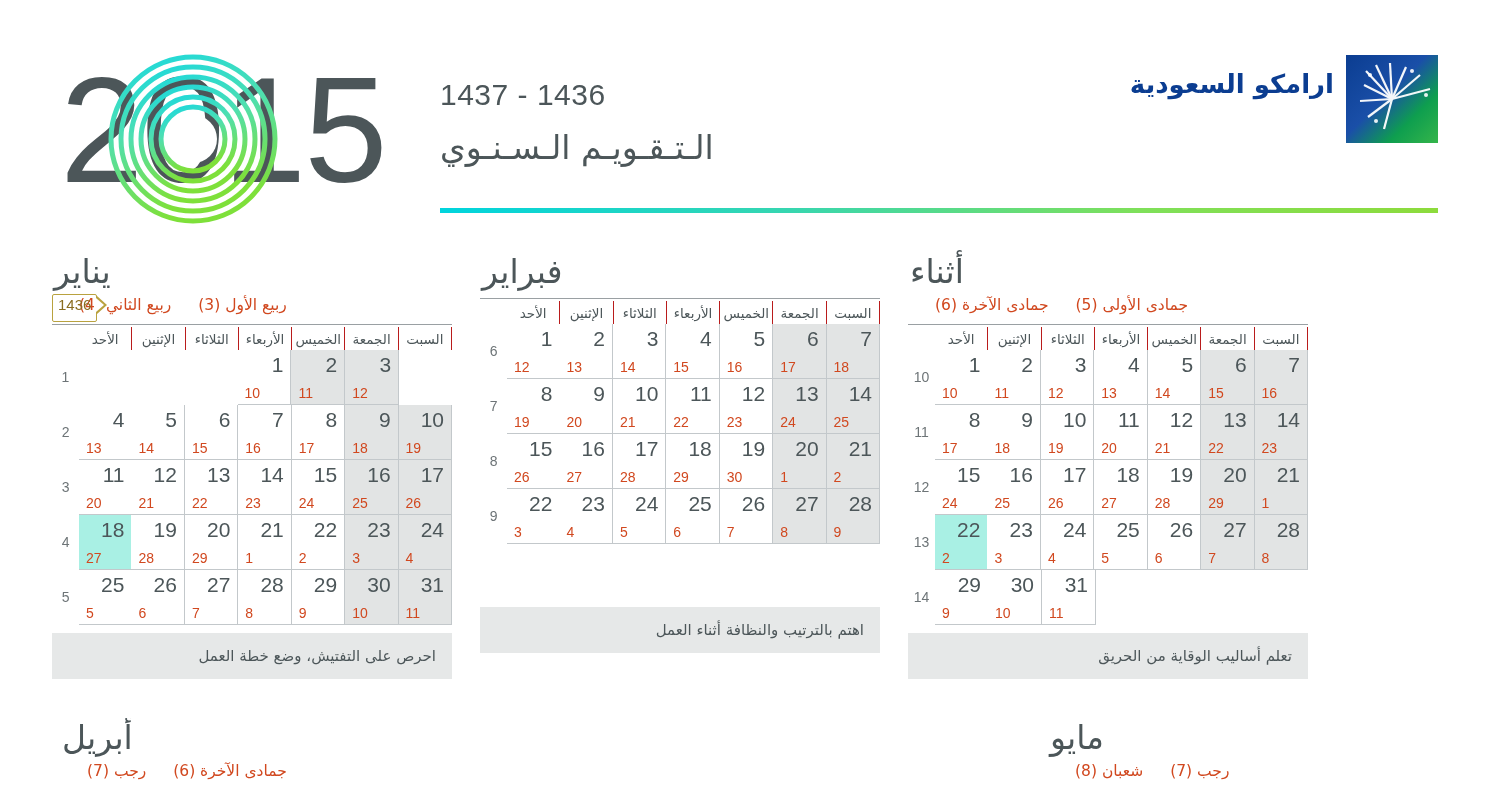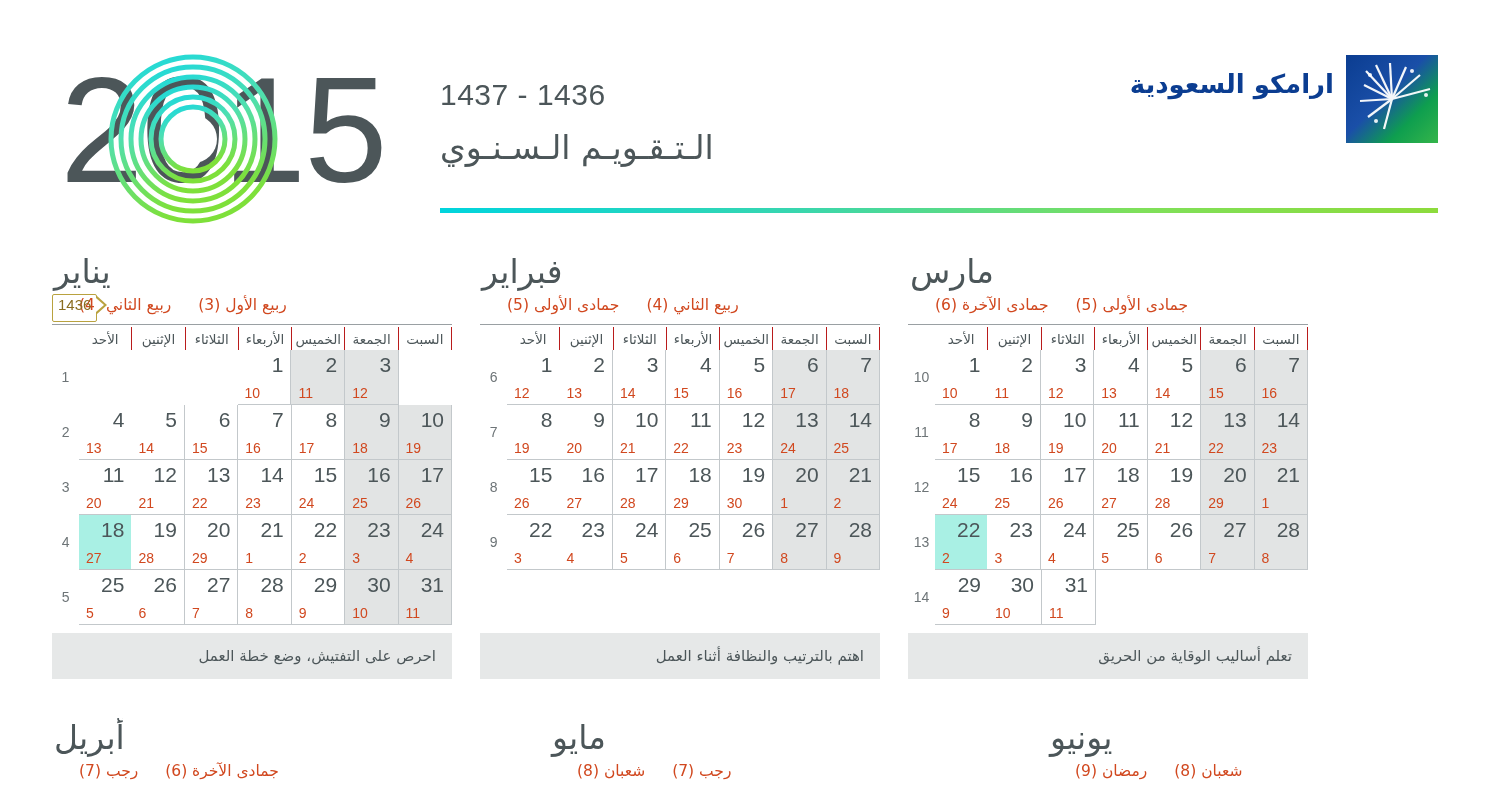--- a/index.html
+++ b/index.html
@@ -256,21 +256,21 @@
     padding-right: 16px;
     font-family: "DejaVu Sans", sans-serif;
     font-size: 15px;
     color: #4c5659;
   }
 
   
   .months-row-2 {
     position: absolute;
     top: 718px;
-    left: 52px;
+    left: 60px;
     right: 52px;
     display: flex;
     flex-direction: row-reverse;
     justify-content: space-between;
     gap: 28px;
     overflow: hidden;
     height: 67px;
   }
   .months-row-2 .month { width: 400px; }
 </style>
@@ -492,21 +492,20 @@
           <div class="daycell first-col">
             <span class="g">25</span>
             <span class="h">5</span>
           </div>
           <div class="wk">5</div>
         </div>
         <div class="safety-bar">احرص على التفتيش، وضع خطة العمل</div>
       </div>
       <div class="month">
         <div class="month-name">فبراير</div>
-        <div class="hijri-line"><span class="hb">ربيع الثاني (4)</span><span class="hb">جمادى الأولى (5)</span></div>
         <div class="weekhead">
           <div class="dcell">السبت</div>
           <div class="dcell">الجمعة</div>
           <div class="dcell">الخميس</div>
           <div class="dcell">الأربعاء</div>
           <div class="dcell">الثلاثاء</div>
           <div class="dcell">الإثنين</div>
           <div class="dcell">الأحد</div>
           <div class="wk"></div>
         </div>
@@ -640,21 +639,21 @@
           <div class="daycell empty"></div>
           <div class="daycell empty"></div>
           <div class="daycell empty"></div>
           <div class="daycell empty"></div>
           <div class="daycell empty first-col"></div>
           <div class="wk"></div>
         </div>
         <div class="safety-bar">اهتم بالترتيب والنظافة أثناء العمل</div>
       </div>
       <div class="month">
-        <div class="month-name">مارس</div>
+        <div class="month-name">أثناء</div>
         <div class="hijri-line"><span class="hb">جمادى الأولى (5)</span><span class="hb">جمادى الآخرة (6)</span></div>
         <div class="weekhead">
           <div class="dcell">السبت</div>
           <div class="dcell">الجمعة</div>
           <div class="dcell">الخميس</div>
           <div class="dcell">الأربعاء</div>
           <div class="dcell">الثلاثاء</div>
           <div class="dcell">الإثنين</div>
           <div class="dcell">الأحد</div>
           <div class="wk"></div>
@@ -808,19 +807,15 @@
 
   <div class="months-row-2" id="months-row-2">
       <div class="month">
         <div class="month-name">أبريل</div>
         <div class="hijri-line"><span class="hb">جمادى الآخرة (6)</span><span class="hb">رجب (7)</span></div>
       </div>
       <div class="month">
         <div class="month-name">مايو</div>
         <div class="hijri-line"><span class="hb">رجب (7)</span><span class="hb">شعبان (8)</span></div>
       </div>
-      <div class="month">
-        <div class="month-name">يونيو</div>
-        <div class="hijri-line"><span class="hb">شعبان (8)</span><span class="hb">رمضان (9)</span></div>
-      </div>
     </div>
 
 </div>
 
 </body></html>

